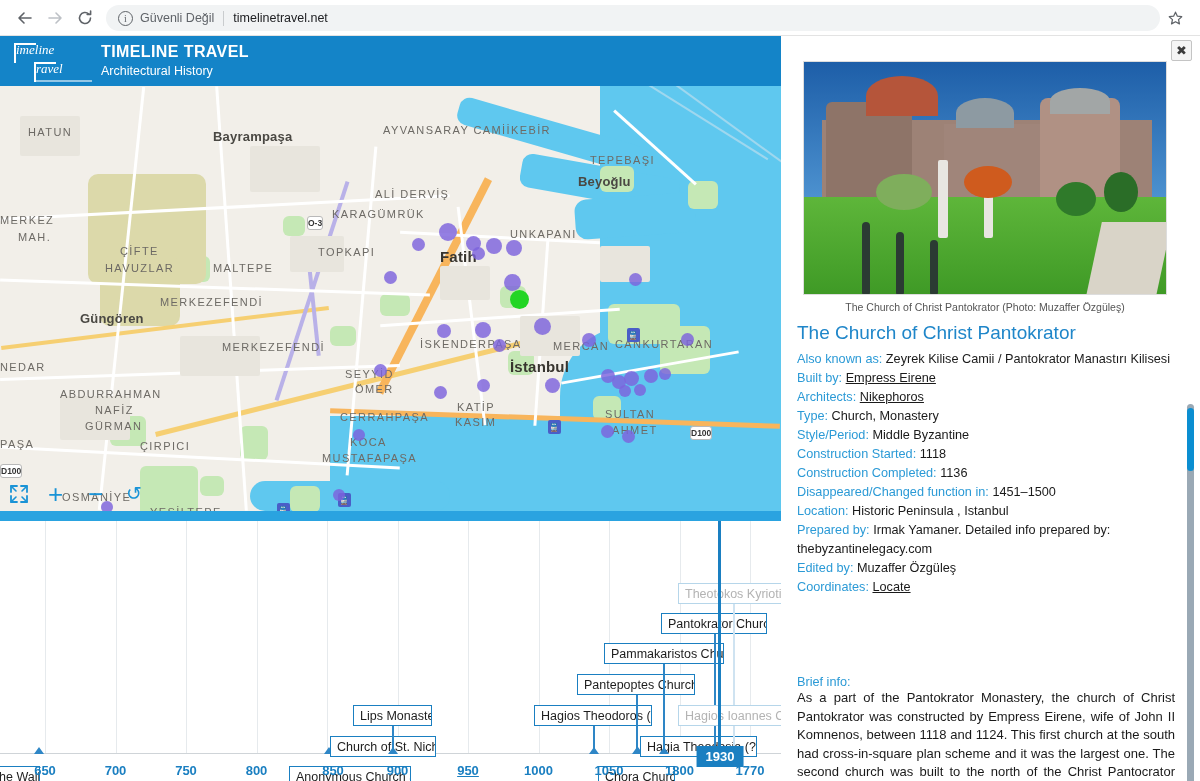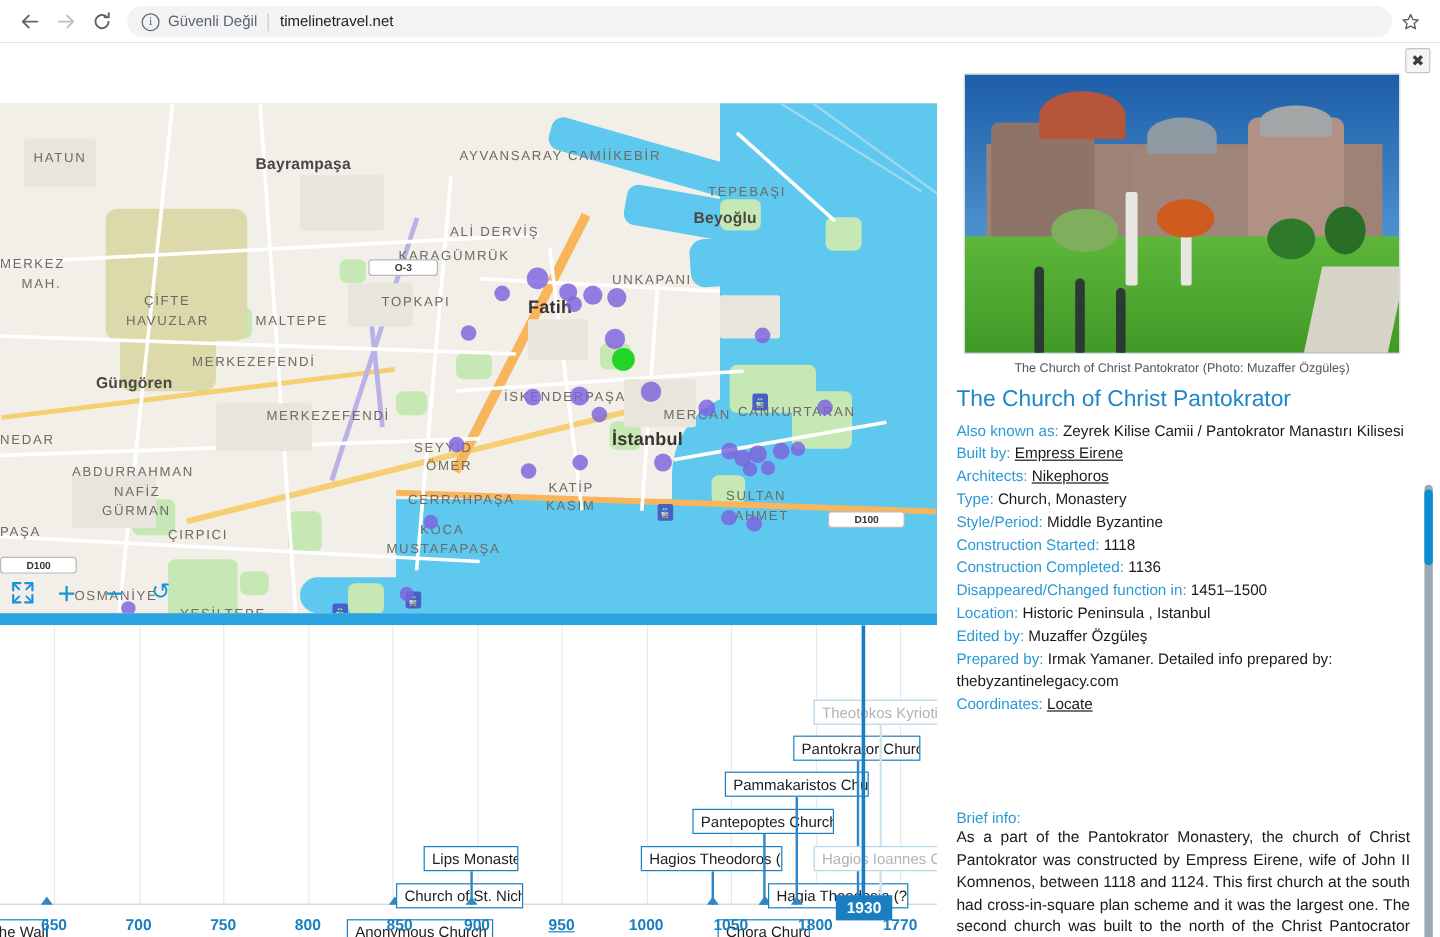--- a/index.html
+++ b/index.html
@@ -44,21 +44,21 @@
   .olive { position:absolute; background:#dcd9aa; border-radius:10px; }
   .road { position:absolute; background:#ffffff; }
   .road-hwy { position:absolute; background:#f6cf72; }
   .road-orange { position:absolute; background:#f8b55c; }
   .road-purple { position:absolute; background:#b9b1e8; }
   .rail { position:absolute; background:#9fd7ee; }
   .maplbl { position:absolute; color:#6d6a65; font-size:11px; letter-spacing:1.4px; white-space:nowrap; }
   .maplbl.big { color:#38352f; font-size:15px; font-weight:bold; letter-spacing:.2px; }
   .maplbl.mid { color:#4a4843; font-size:13px; font-weight:bold; letter-spacing:.2px; }
   .shield { position:absolute; background:#fff; border:1px solid #b9b9b9; border-radius:3px; font-size:8.5px;
-            color:#333; padding:1px 21px; font-weight:bold; }
+            color:#333; padding:1px 0; font-weight:bold; }
   .train { position:absolute; width:13px; height:14px; background:#4a5ec7; border-radius:2px; color:#fff;
            font-size:8px; display:flex; align-items:center; justify-content:center; }
   .marker { position:absolute; border-radius:50%; background:#7c63dd; opacity:.82; }
   .marker.sel { background:#22d524; opacity:1; }
   .map-ctrl { position:absolute; bottom:6px; display:flex; align-items:center; color:#1a93d6; }
   .mc-full { left:8px; width:22px; height:22px; }
   .mc-plus { left:48px; font-size:26px; line-height:22px; font-weight:300; }
   .mc-minus { left:88px; font-size:26px; line-height:22px; font-weight:300; }
   .mc-reset { left:126px; font-size:19px; line-height:22px; }
 
@@ -132,20 +132,35 @@
   </div>
   <div class="star">
     <svg width="17" height="17" viewBox="0 0 18 18">
         <path d="M9 2.3l2 4.3 4.6.5-3.4 3.1 1 4.5L9 12.4l-4.2 2.3 1-4.5L2.4 7.1 7 6.6z" stroke="#5f6368" stroke-width="1.3" fill="none" stroke-linejoin="round"></path>
       </svg>
   </div>
 </div>
 
 <div class="page">
 
+  <div class="site-header">
+    <div class="logo">
+      <div class="logo-l1"></div>
+      <div class="logo-l2"></div>
+      <div class="logo-l3"></div>
+      <div class="logo-l4"></div>
+      <div class="logo-l5"></div>
+      <div class="logo-t1">imeline</div>
+      <div class="logo-t2">ravel</div>
+    </div>
+    <div class="brand">
+      <div class="brand-main">TIMELINE TRAVEL</div>
+      <div class="brand-sub">Architectural History</div>
+    </div>
+  </div>
 
   <div class="map">
     <div class="land"></div>
 
     <div class="water" style="left:600px;top:0;width:181px;height:300px;"></div>
     <div class="water" style="left:455px;top:35px;width:190px;height:28px;transform:rotate(16deg);border-radius:10px;"></div>
     <div class="water" style="left:520px;top:80px;width:160px;height:34px;transform:rotate(10deg);border-radius:10px;"></div>
     <div class="water" style="left:575px;top:110px;width:120px;height:40px;transform:rotate(-4deg);border-radius:12px;"></div>
     <div class="water" style="left:330px;top:330px;width:451px;height:95px;"></div>
     <div class="water" style="left:560px;top:240px;width:221px;height:140px;border-radius:70px 0 0 0;"></div>
@@ -227,21 +242,21 @@
         <div class="maplbl " style="left: 590px; top: 68px;">TEPEBAŞI</div>
         <div class="maplbl mid" style="left: 578px; top: 88px;">Beyoğlu</div>
         <div class="maplbl " style="left: 375px; top: 102px;">ALİ DERVİŞ</div>
         <div class="maplbl " style="left: 332px; top: 122px;">KARAGÜMRÜK</div>
         <div class="maplbl " style="left: 318px; top: 160px;">TOPKAPI</div>
         <div class="maplbl " style="left: 510px; top: 142px;">UNKAPANI</div>
         <div class="maplbl big" style="left: 440px; top: 162px;">Fatih</div>
         <div class="maplbl " style="left: 553px; top: 254px;">MERCAN</div>
         <div class="maplbl " style="left: 615px; top: 252px;">CANKURTARAN</div>
         <div class="maplbl big" style="left: 510px; top: 272px;">İstanbul</div>
-        <div class="maplbl " style="left: 420px; top: 239px;">İSKENDERPAŞA</div>
+        <div class="maplbl " style="left: 420px; top: 252px;">İSKENDERPAŞA</div>
         <div class="maplbl " style="left: 345px; top: 282px;">SEYYİD</div>
         <div class="maplbl " style="left: 355px; top: 297px;">ÖMER</div>
         <div class="maplbl " style="left: 340px; top: 325px;">CERRAHPAŞA</div>
         <div class="maplbl " style="left: 457px; top: 315px;">KATİP</div>
         <div class="maplbl " style="left: 455px; top: 330px;">KASIM</div>
         <div class="maplbl " style="left: 605px; top: 322px;">SULTAN</div>
         <div class="maplbl " style="left: 612px; top: 338px;">AHMET</div>
         <div class="maplbl " style="left: 350px; top: 350px;">KOCA</div>
         <div class="maplbl " style="left: 322px; top: 366px;">MUSTAFAPAŞA</div>
         <div class="maplbl " style="left: 0px; top: 352px;">PAŞA</div>
@@ -406,22 +421,22 @@
     <div class="meta" id="meta-list">
         <div class="row"><span class="k">Also known as: </span><span class="">Zeyrek Kilise Camii / Pantokrator Manastırı Kilisesi</span></div>
         <div class="row"><span class="k">Built by: </span><span class="lnk">Empress Eirene</span></div>
         <div class="row"><span class="k">Architects: </span><span class="lnk">Nikephoros</span></div>
         <div class="row"><span class="k">Type: </span><span class="">Church, Monastery</span></div>
         <div class="row"><span class="k">Style/Period: </span><span class="">Middle Byzantine</span></div>
         <div class="row"><span class="k">Construction Started: </span><span class="">1118</span></div>
         <div class="row"><span class="k">Construction Completed: </span><span class="">1136</span></div>
         <div class="row"><span class="k">Disappeared/Changed function in: </span><span class="">1451–1500</span></div>
         <div class="row"><span class="k">Location: </span><span class="">Historic Peninsula , Istanbul</span></div>
+        <div class="row"><span class="k">Prepared by: </span><span class="">Irmak Yamaner. Detailed info prepared by: thebyzantinelegacy.com</span></div>
         <div class="row"><span class="k">Edited by: </span><span class="">Muzaffer Özgüleş</span></div>
-        <div class="row"><span class="k">Prepared by: </span><span class="">Irmak Yamaner. Detailed info prepared by: thebyzantinelegacy.com</span></div>
         <div class="row"><span class="k">Coordinates: </span><span class="lnk">Locate</span></div>
       </div>
     <div class="brief-h">Brief info:</div>
     <div class="brief-b">As a part of the Pantokrator Monastery, the church of Christ Pantokrator was constructed by Empress Eirene, wife of John II Komnenos, between 1118 and 1124. This first church at the south had cross-in-square plan scheme and it was the largest one. The second church was built to the north of the Christ Pantocrator Church by John II Komnenos soon after his wife's death in 1124 and dedicated to Theotokos Eleousa. The burial chapel was dedicated to Saint</div>
 
     <div class="pscroll-track"></div>
     <div class="pscroll-thumb"></div>
   </div>
 
 </div>

